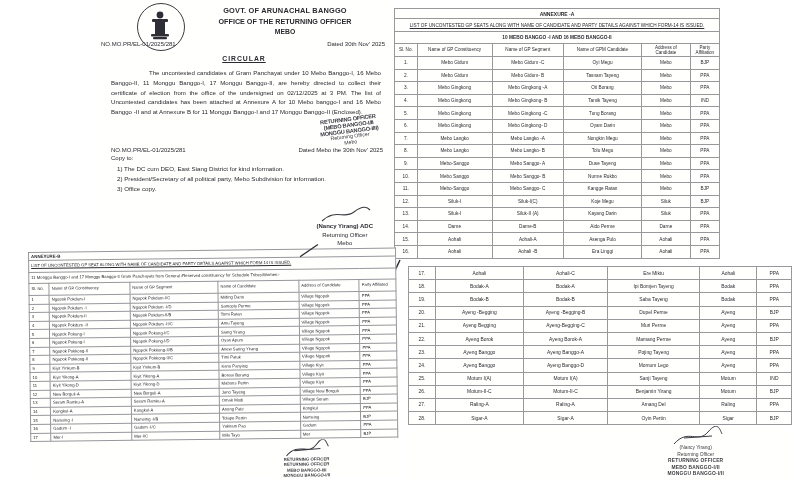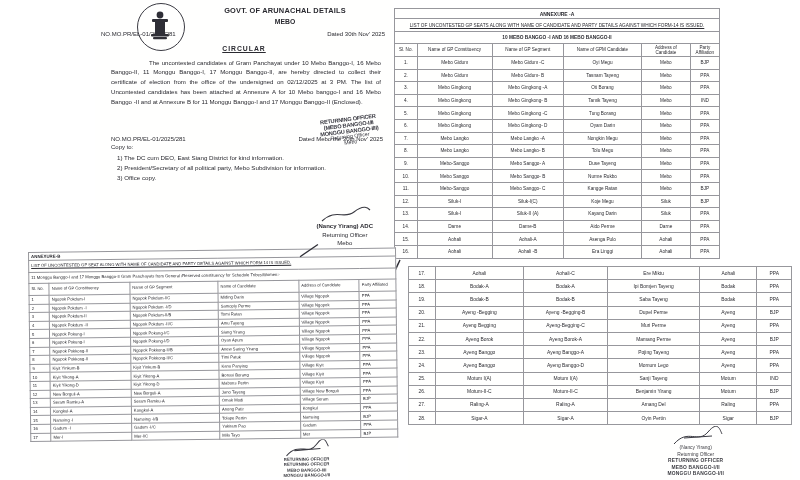--- a/index.html
+++ b/index.html
@@ -89,21 +89,22 @@
       <g fill="#2e2e36">
         <circle cx="14" cy="5" r="3.4"></circle>
         <rect x="6" y="9" width="16" height="3" rx="1"></rect>
         <rect x="9" y="12" width="10" height="12"></rect>
         <rect x="5" y="24" width="18" height="2.6" rx="1"></rect>
         <rect x="7" y="27" width="14" height="2.2" rx="1"></rect>
       </g>
     </svg>
   </div>
   <div class="c-head">
-    <div class="l1">GOVT. OF ARUNACHAL DETAILS</div>
+    <div class="l1">GOVT. OF ARUNACHAL BANGGO</div>
+    <div class="l2">OFFICE OF THE RETURNING OFFICER</div>
     <div class="l3">MEBO</div>
   </div>
   <div class="c-refrow">
     <span>NO.MO.PR/EL-01/2025/281</span>
     <span>Dated 30th Nov' 2025</span>
   </div>
   <div class="c-title">CIRCULAR</div>
   <div class="c-body">The uncontested candidates of Gram Panchayat under 10 Mebo Banggo-I, 16 Mebo Banggo-II, 11 Monggu Banggo-I, 17 Monggu Banggo-II, are hereby directed to collect their certificate of election from the office of the undersigned on 02/12/2025 at 3 PM. The list of Uncontested candidates has been attached at Annexure A for 10 Mebo banggo-I and 16 Mebo Banggo -II and at Annexure B for 11 Monggu Banggo-I and 17 Monggu Banggo-II (Enclosed).</div>
   <div class="c-stamp">
     <div class="b">RETURNING OFFICER</div>

